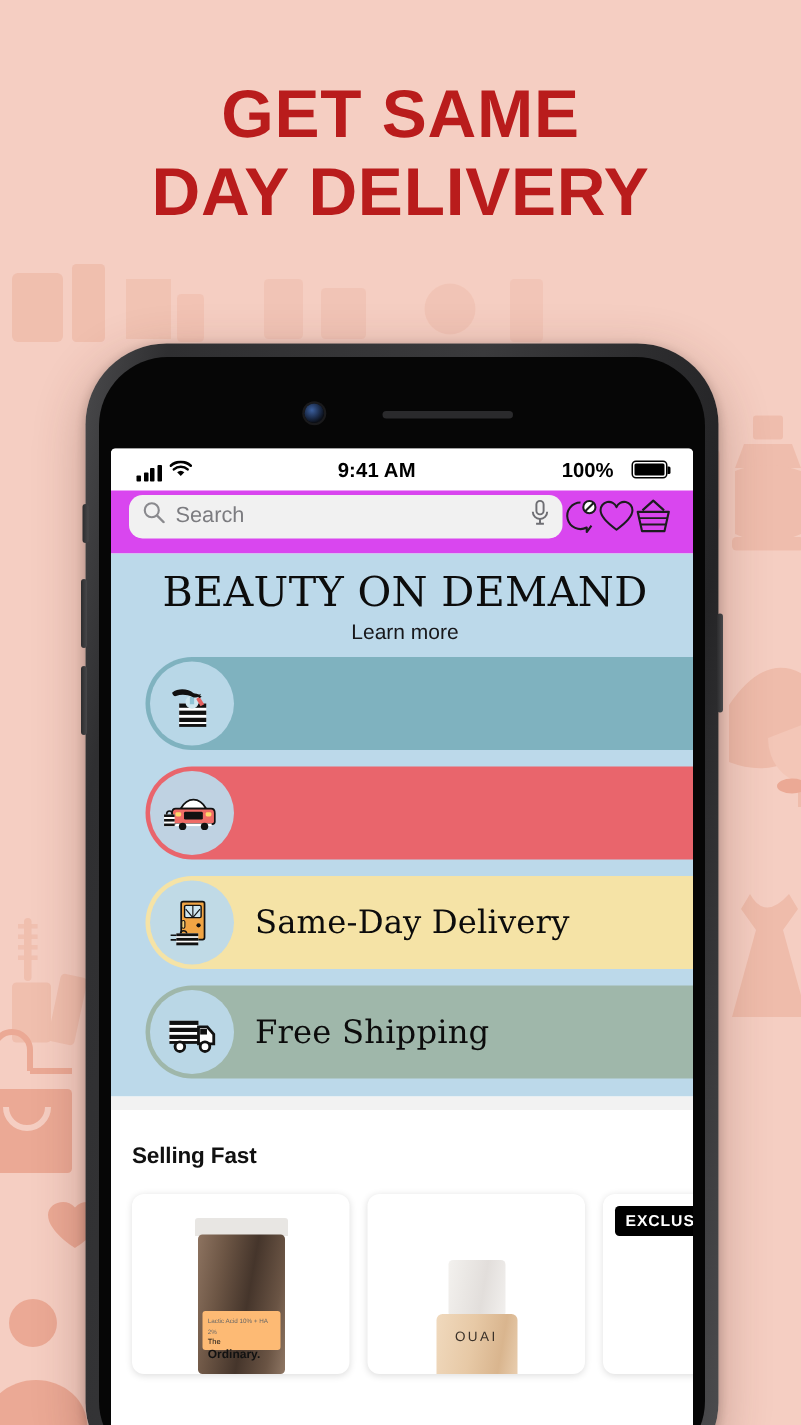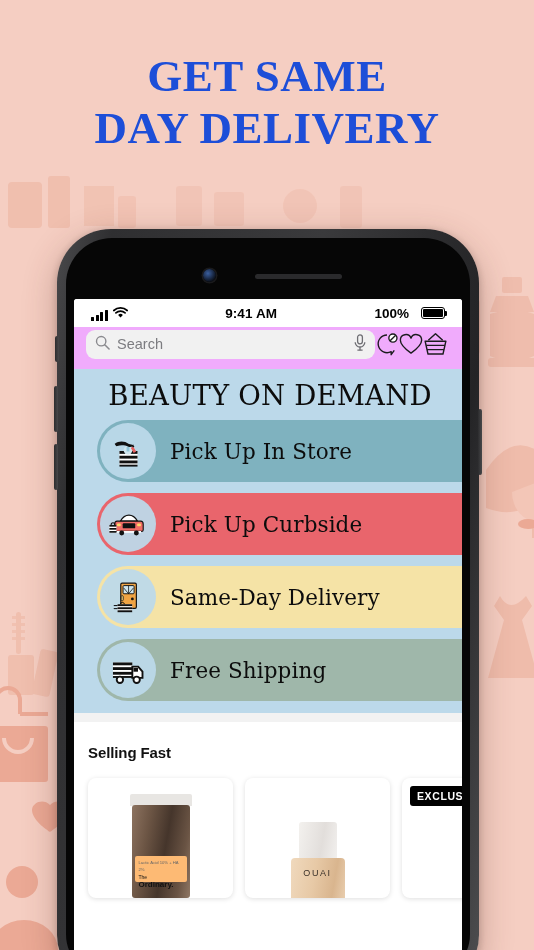--- a/index.html
+++ b/index.html
@@ -13,22 +13,22 @@
   
   #pattern-layer {
     position:absolute; inset:0;
     z-index:0; pointer-events:none;
   }
 
   
   #headline {
     position:absolute; top:50px; left:0; width:534px;
     z-index:2; text-align:center;
-    color:#1d4ed8;
-    font-family:Liberation Serif, serif;
+    color:#b91c1c;
+    font-family:Liberation Sans, sans-serif;
     font-weight:700;
     font-size:45px;
     line-height:52px;
     letter-spacing:0.5px;
   }
   #headline .ln { display:block; white-space:nowrap; }
 
   
   #phone {
     position:absolute;
@@ -104,21 +104,21 @@
   }
   .batt::after {
     content:""; position:absolute; right:-3.4px; top:3px;
     width:2px; height:4.5px; background:#000; border-radius:0 1px 1px 0;
   }
   .batt span { display:block; height:100%; width:100%; background:#000; border-radius:1px; }
 
   
   #search-row {
     height:42px; display:flex; align-items:center;
-    padding:0 14px 8px 12px; background:#f0abfc;
+    padding:0 14px 8px 12px; background:#d946ef;
   }
   #search-box {
     flex:1; height:29px; background:#f1f1f1; border-radius:9px;
     display:flex; align-items:center; padding:0 9px; gap:7px;
   }
   #search-text { color:#7c7c80; font-size:14.5px; flex:1; }
   .hicon { flex:0 0 auto; display:flex; align-items:center; justify-content:center; }
 
   
   #banner {
@@ -362,20 +362,21 @@
             <path d="M5.5 8.6 L13 1.8 L20.5 8.6" fill="none" stroke="#1c1c1e" stroke-width="1.5" stroke-linejoin="round"></path>
             <path d="M2.2 9.6 h21.6 l-3 13.4 h-15.6 z" fill="none" stroke="#1c1c1e" stroke-width="1.5" stroke-linejoin="round"></path>
             <line x1="3.4" y1="14" x2="22.6" y2="14" stroke="#1c1c1e" stroke-width="1.3"></line>
             <line x1="4.2" y1="18.4" x2="21.8" y2="18.4" stroke="#1c1c1e" stroke-width="1.3"></line>
           </svg>
         </span>
       </div>
 
       <div id="banner">
         <div id="banner-title">BEAUTY ON DEMAND</div>
+        <div id="banner-sub">Learn more</div>
       </div>
 
       <div id="services">
 
         <div class="srow" style="background:#7FB2BF">
           <div class="sicon">
             <svg width="38" height="38" viewBox="0 0 40 40">
               <rect x="11" y="20" width="19" height="15" rx="1" fill="#fff"></rect>
               <g fill="#111">
                 <rect x="11" y="20" width="19" height="3"></rect>
@@ -383,21 +384,20 @@
                 <rect x="11" y="30" width="19" height="3"></rect>
                 <rect x="11" y="34.4" width="19" height="2"></rect>
               </g>
               <circle cx="20" cy="19" r="4.6" fill="#cfe6ef"></circle>
               <path d="M18.5 15.5 h3 v5 h-3 z" fill="#8fc3d6"></path>
               <path d="M25.2 15 l3.4 5.6 l-2.6 1.4 l-3-5.2 z" fill="#e4605f"></path>
               <path d="M6 12.4 c4.6 -3.4 11 -3 15.4 .6 c1.6 1.3 3.6 1.2 5 .2 c-1 2.4 -3.8 3.2 -6 2.2 c-3.6 -1.6 -8 -2 -11.6 -.6 c-1.2 .5 -2.4 -1 -2.8 -2.4 z" fill="#111"></path>
               <path d="M20.8 13 c2.4 -.4 4.6 .6 6 2.2 l-1.4 1 c-1.2 -1.4 -3 -2.2 -4.8 -2 z" fill="#111"></path>
             </svg>
           </div>
-          <div class="slabel">Pick Up In Store</div>
         </div>
 
         <div class="srow" style="background:#E9656C">
           <div class="sicon">
             <svg width="40" height="38" viewBox="0 0 42 40">
               <path d="M13 17 q3.6 -6.4 9 -6.4 q5.4 0 9 6.4 z" fill="#fff" stroke="#111" stroke-width="1.2"></path>
               <path d="M9.6 17 h24.8 q2.6 0 2.6 3.2 v6 q0 1.6 -1.8 1.6 h-26.4 q-1.8 0 -1.8 -1.6 v-6 q0 -3.2 2.6 -3.2 z" fill="#ef6b66" stroke="#111" stroke-width="1.2"></path>
               <rect x="15.4" y="19.2" width="13.2" height="5.4" rx="1" fill="#111"></rect>
               <rect x="9.4" y="19.4" width="4" height="3" rx="1" fill="#fdd86a"></rect>
               <rect x="30.6" y="19.4" width="4" height="3" rx="1" fill="#fdd86a"></rect>
@@ -406,21 +406,20 @@
               <circle cx="29.8" cy="29.4" r="2.6" fill="#111"></circle>
               <g>
                 <rect x="1.4" y="21" width="7.4" height="8.4" fill="#fff"></rect>
                 <rect x="1.4" y="21" width="7.4" height="1.8" fill="#111"></rect>
                 <rect x="1.4" y="24.2" width="7.4" height="1.8" fill="#111"></rect>
                 <rect x="1.4" y="27.4" width="7.4" height="1.8" fill="#111"></rect>
                 <path d="M3.2 21 a2 2.4 0 0 1 4 0" fill="none" stroke="#111" stroke-width="1.1"></path>
               </g>
             </svg>
           </div>
-          <div class="slabel">Pick Up Curbside</div>
         </div>
 
         <div class="srow" style="background:#F5E3A6">
           <div class="sicon">
             <svg width="38" height="38" viewBox="0 0 40 40">
               <rect x="12.4" y="5.4" width="16.4" height="26.6" rx="1.4" fill="#f0a444" stroke="#111" stroke-width="1.2"></rect>
               <rect x="14.8" y="8" width="11.6" height="8.6" rx="1" fill="#cfe6ef" stroke="#111" stroke-width="1"></rect>
               <path d="M20.6 16.6 v-8.6" stroke="#111" stroke-width=".8"></path>
               <path d="M20.6 16.6 l-5 -6" stroke="#111" stroke-width=".8"></path>
               <path d="M20.6 16.6 l5 -6" stroke="#111" stroke-width=".8"></path>

